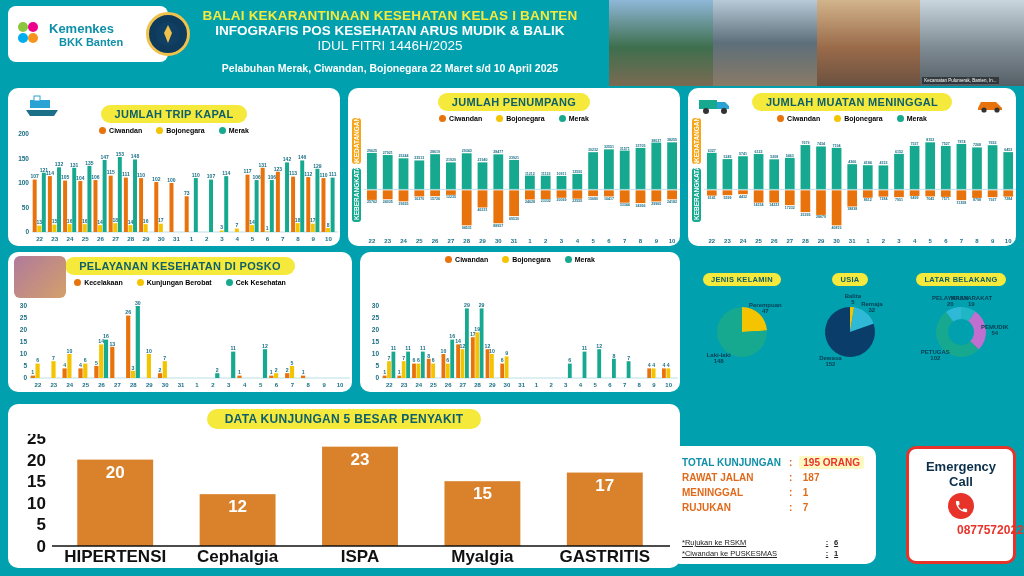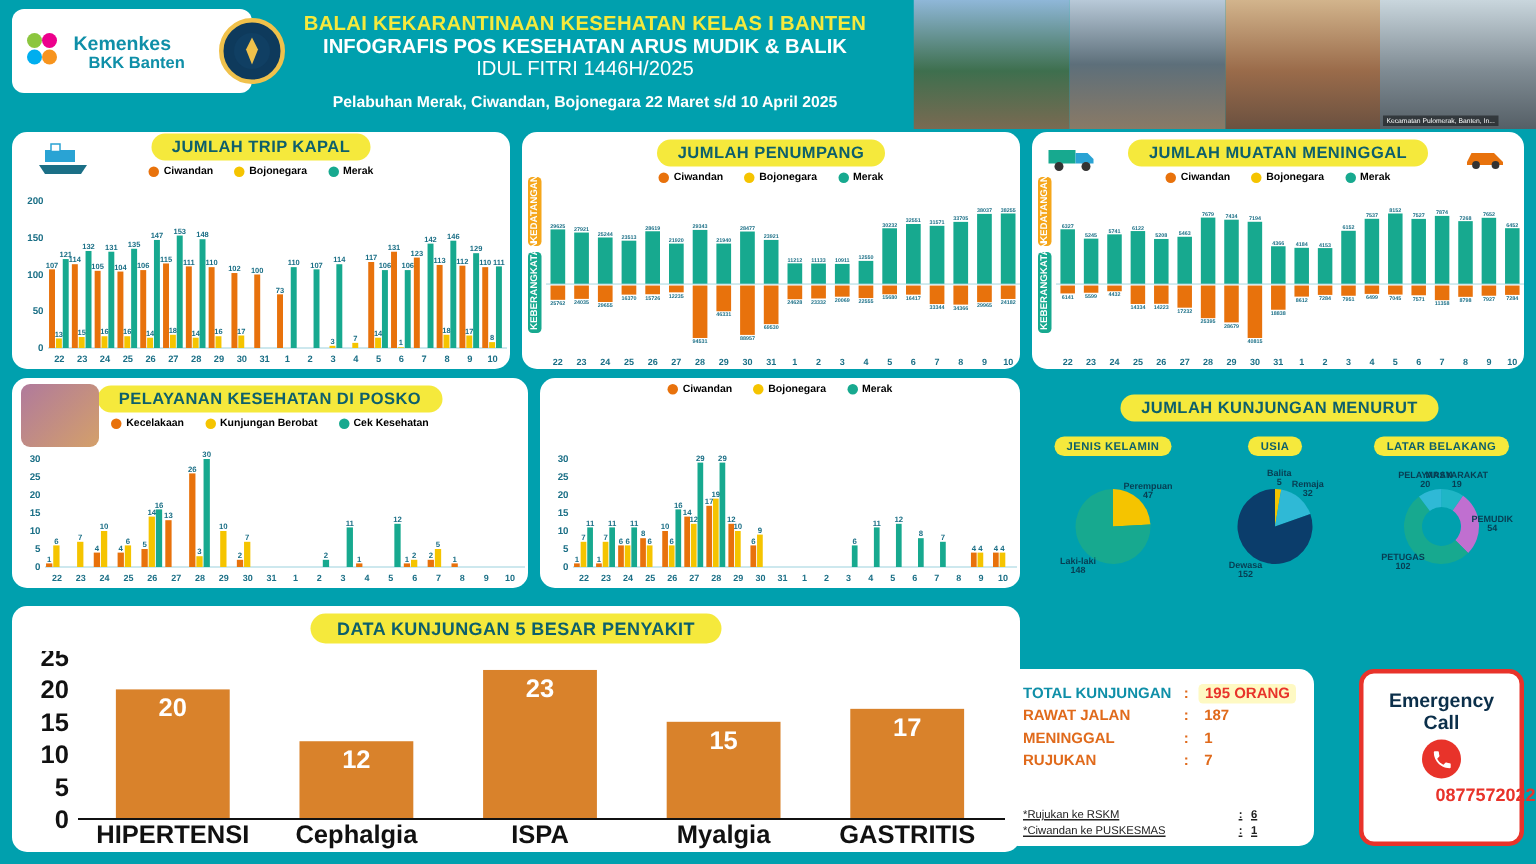--- a/index.html
+++ b/index.html
@@ -76,21 +76,21 @@
 <div id="photo-strip">
   <div class="photo" style="background:linear-gradient(180deg,#8fb7d8,#3e6f4e 55%,#7a6a52);"></div>
   <div class="photo" style="background:linear-gradient(180deg,#b8c9d8,#5d6f7a 50%,#8a7a66);"></div>
   <div class="photo" style="background:linear-gradient(180deg,#d2b48c,#9a6b4a 55%,#6b5140);"></div>
   <div class="photo" style="background:linear-gradient(180deg,#c9d6dd,#7f8b93 55%,#555f66);">
     <div style="position:absolute;left:2px;bottom:2px;background:rgba(0,0,0,.45);color:#fff;font-size:4.5px;padding:1px 2px;max-width:98%;overflow:hidden;">Kecamatan Pulomerak, Banten, In...</div>
   </div>
 </div>
 
 <div class="panel" style="left:8px;top:88px;width:332px;height:158px;">
-  <div style="text-align:center;margin-top:0;">
+  <div style="text-align:center;margin-top:16px;">
     <span class="pill">JUMLAH TRIP KAPAL</span>
   </div>
   <div style="position:absolute;left:14px;top:6px;">
     <svg width="40" height="26" viewBox="0 0 40 26">
         <rect x="8" y="6" width="20" height="8" fill="#2aa3d4"></rect>
         <rect x="12" y="2" width="6" height="5" fill="#fff" stroke="#2aa3d4"></rect>
         <path d="M4 16 H36 L32 22 H8 Z" fill="#1b6f86"></path>
       </svg>
   </div>
   <div class="legend" style="margin-top:4px;">
@@ -710,23 +710,20 @@
       <text x="293.95" y="99" text-anchor="middle" font-size="6" fill="#1b6f86" font-weight="bold">9</text>
       <rect x="302" y="80.4" width="3.7999999999999994" height="9.6" fill="#e8720c"></rect>
       <text x="303.9" y="79.2" text-anchor="middle" font-size="5.2" fill="#1b6f86" font-weight="bold">4</text>
       <rect x="306.4" y="80.4" width="3.7999999999999994" height="9.6" fill="#f5c400"></rect>
       <text x="308.29999999999995" y="79.2" text-anchor="middle" font-size="5.2" fill="#1b6f86" font-weight="bold">4</text>
       <text x="308.65000000000003" y="99" text-anchor="middle" font-size="6" fill="#1b6f86" font-weight="bold">10</text>
     </svg>
 </div>
 
 <div style="position:absolute;left:690px;top:262px;width:326px;height:140px;">
-  <div style="text-align:center;">
-    <span class="pill">JUMLAH KUNJUNGAN  MENURUT</span>
-  </div>
   <div style="display:flex;justify-content:space-between;margin-top:6px;">
     <div style="width:104px;text-align:center;">
       <span class="pill" style="font-size:7.5px;padding:2px 8px;">JENIS KELAMIN</span>
       <svg id="svg-gender" width="104" height="96" viewBox="0 0 104 96">
           <path d="M52,21 A25,25 0 0 1 76.96026606753168,44.59105790110907 L52,46 A0,0 0 0 0 52,46 Z" fill="#f5c400"></path>
           <text x="75.35434132390895" y="21.290189370892413" text-anchor="middle" font-size="6" fill="#073d52" font-weight="bold">Perempuan</text>
           <text x="75.35434132390895" y="27.290189370892413" text-anchor="middle" font-size="6" fill="#073d52" font-weight="bold">47</text>
           <path d="M76.96026606753168,44.59105790110907 A25,25 0 1 1 51.99999999999999,21 L52,46 A0,0 0 1 0 52,46 Z" fill="#17a98f"></path>
           <text x="28.64565867609105" y="70.7098106291076" text-anchor="middle" font-size="6" fill="#073d52" font-weight="bold">Laki-laki</text>
           <text x="28.64565867609105" y="76.7098106291076" text-anchor="middle" font-size="6" fill="#073d52" font-weight="bold">148</text>

